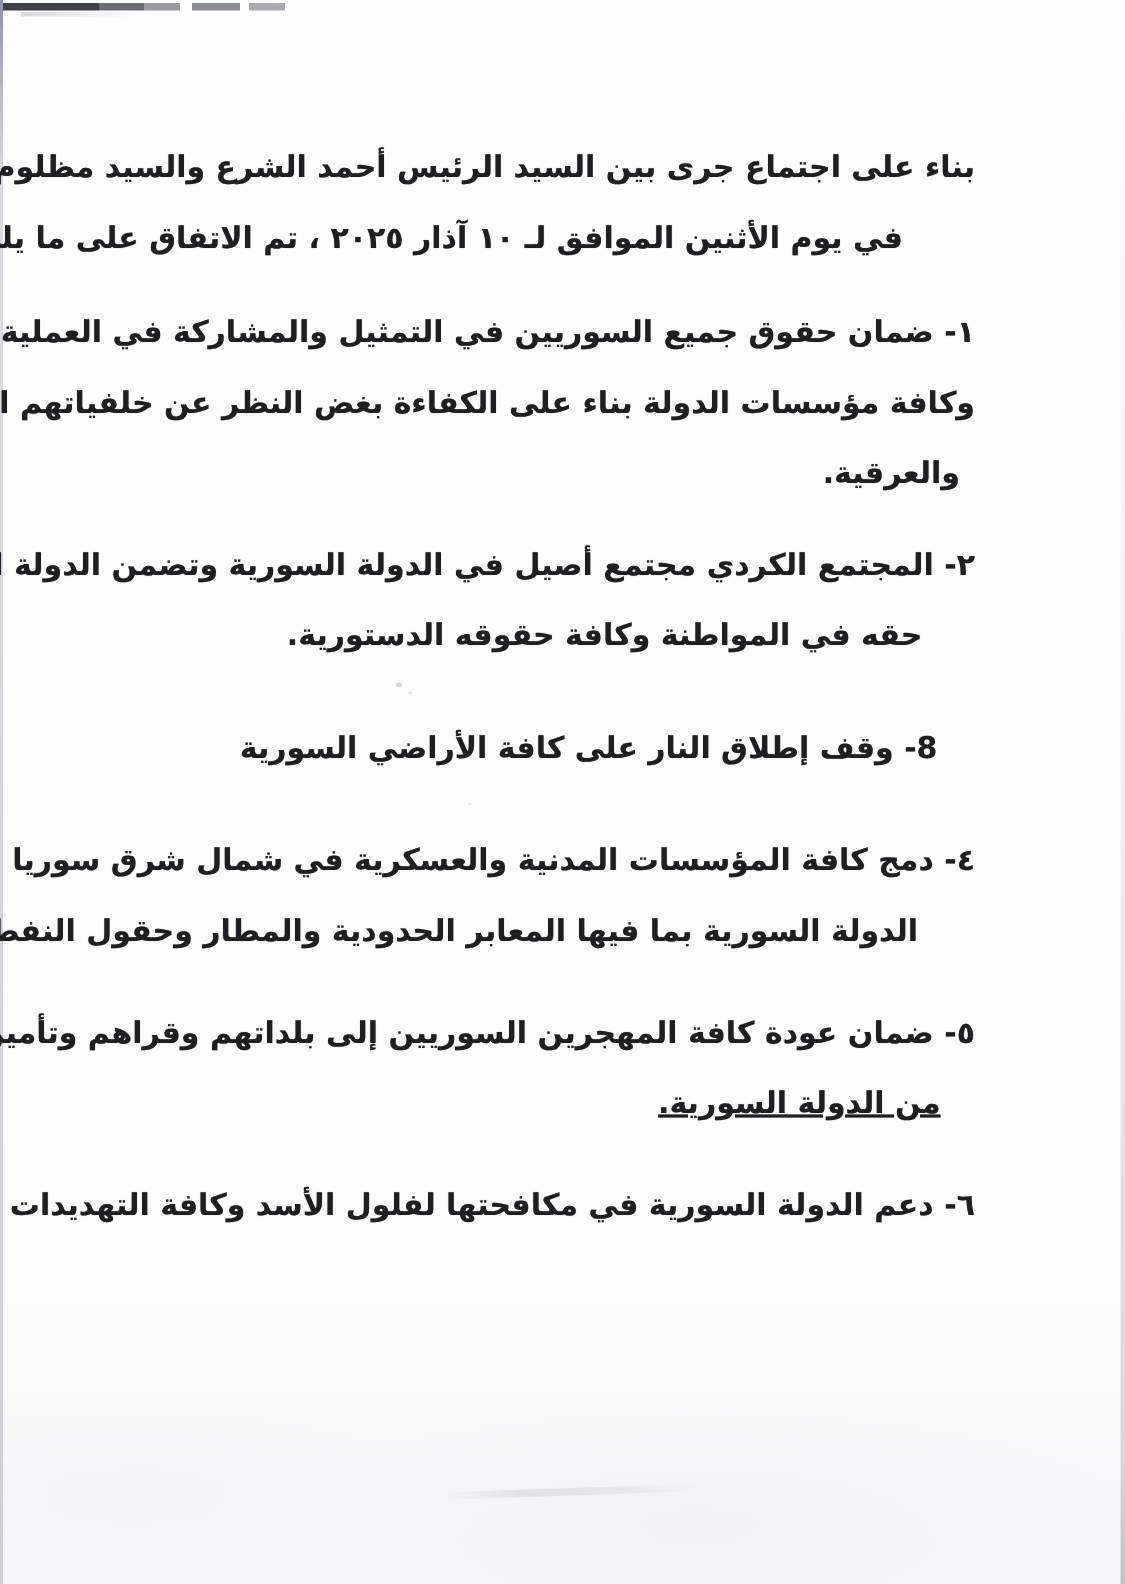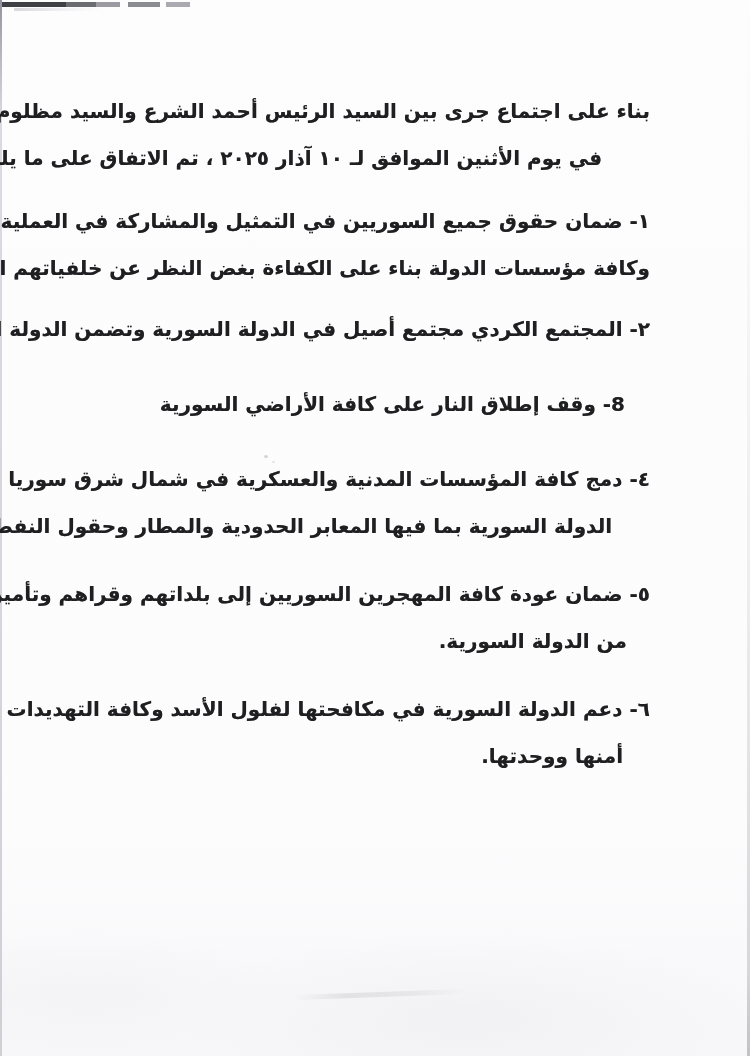--- a/index.html
+++ b/index.html
@@ -83,21 +83,21 @@
   .para.m28 { margin-bottom: 28px; }
   .para.m21 { margin-bottom: 21px; }
   .ln {
     display: block;
     height: 47px;
     line-height: 47px;
     white-space: nowrap;
     text-align: right;
   }
   .ind10 { padding-right: 10px; }
-  .ind23 { padding-right: 23px; }
+  .ind23 { padding-right: 23px; text-decoration: underline; }
   .ind25 { padding-right: 25px; }
   .ind27 { padding-right: 27px; }
   .ind35 { padding-right: 35px; }
   .ind38 { padding-right: 38px; }
   .ind48 { padding-right: 48px; }
 </style>
 </head>
 <body>
 
 <div class="page">
@@ -114,39 +114,40 @@
   <div class="content">
 
     <div class="para m16">
       <span class="ln">بناء على اجتماع جرى بين السيد الرئيس أحمد الشرع والسيد مظلوم عبدي</span>
       <span class="ln ind48">في يوم الأثنين الموافق لـ ١٠ آذار ٢٠٢٥ ، تم الاتفاق على ما يلي:</span>
     </div>
 
     <div class="para m14">
       <span class="ln">١- ضمان حقوق جميع السوريين في التمثيل والمشاركة في العملية السياسية</span>
       <span class="ln">وكافة مؤسسات الدولة بناء على الكفاءة بغض النظر عن خلفياتهم الدينية</span>
+      <span class="ln ind10">والعرقية.</span>
     </div>
 
     <div class="para m28">
       <span class="ln">٢- المجتمع الكردي مجتمع أصيل في الدولة السورية وتضمن الدولة السورية</span>
+      <span class="ln ind35">حقه في المواطنة وكافة حقوقه الدستورية.</span>
     </div>
 
     <div class="para m28">
       <span class="ln ind25">8- وقف إطلاق النار على كافة الأراضي السورية</span>
     </div>
 
     <div class="para m21">
       <span class="ln">٤- دمج كافة المؤسسات المدنية والعسكرية في شمال شرق سوريا ضمن إدارة</span>
       <span class="ln ind38">الدولة السورية بما فيها المعابر الحدودية والمطار وحقول النفط والغاز.</span>
     </div>
 
     <div class="para m21">
       <span class="ln">٥- ضمان عودة كافة المهجرين السوريين إلى بلداتهم وقراهم وتأمين حمايتهم</span>
       <span class="ln ind23">من الدولة السورية.</span>
     </div>
 
     <div class="para">
       <span class="ln">٦- دعم الدولة السورية في مكافحتها لفلول الأسد وكافة التهديدات التي تهدد</span>
-      <span class="ln ind27">أمنها ووحدتها.</span>
     </div>
 
   </div>
 </div>
 
 </body></html>

